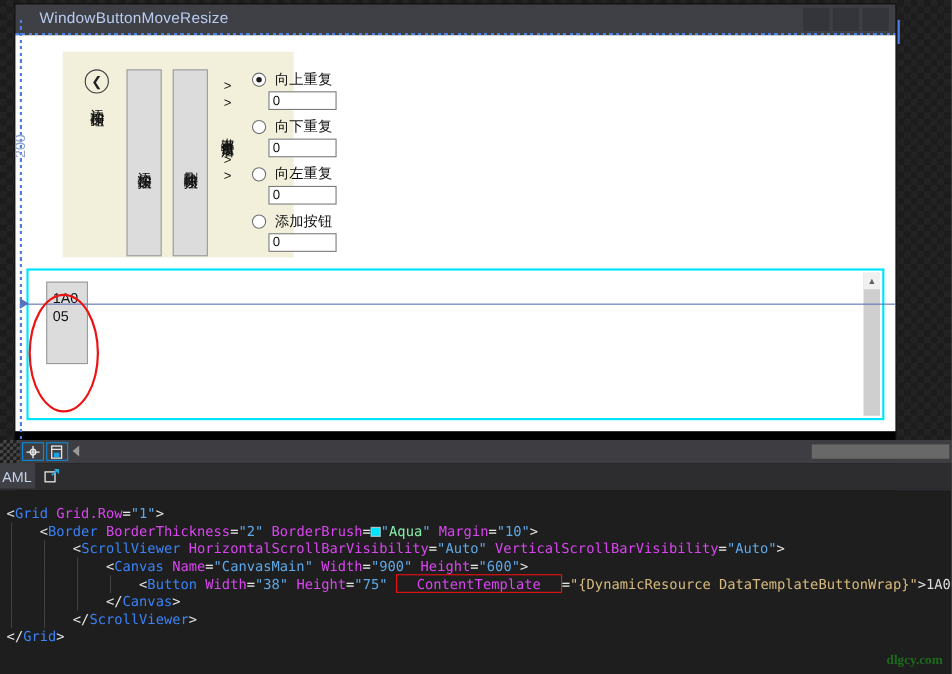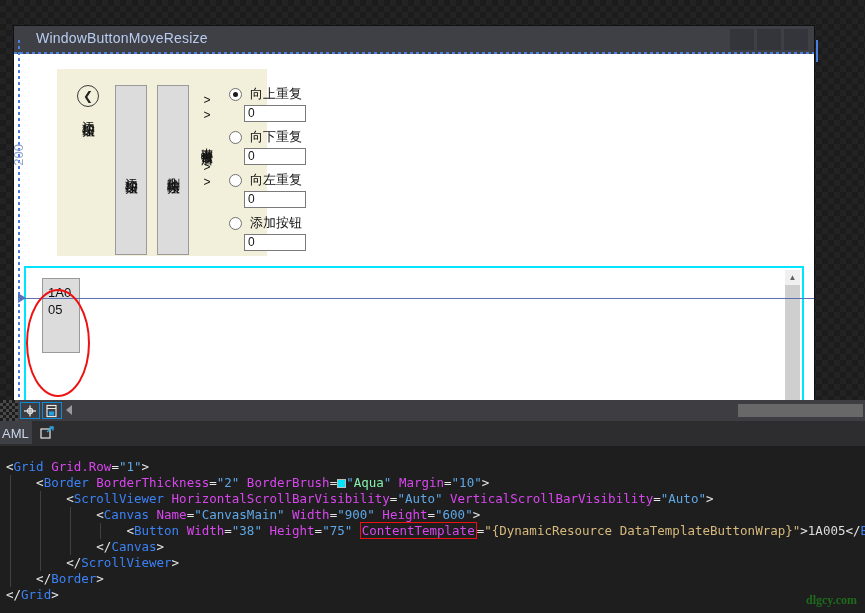--- a/index.html
+++ b/index.html
@@ -17,21 +17,21 @@
     background-color: #1c1c1c;
     background-image:
       linear-gradient(45deg, #232323 25%, transparent 25%, transparent 75%, #232323 75%),
       linear-gradient(45deg, #232323 25%, transparent 25%, transparent 75%, #232323 75%);
     background-size: 12px 12px;
     background-position: 0 0, 6px 6px;
   }
 
   
   .preview-window {
-    position: absolute; left: 14px; top: 26px; width: 800px; height: 452px;
+    position: absolute; left: 14px; top: 4px; width: 800px; height: 452px;
     background: #000000;
     box-shadow: 0 0 0 1px #111;
   }
   .preview-titlebar {
     position: absolute; left: 0; top: 0; width: 100%; height: 28px;
     background: #3f3f46;
   }
   .preview-title {
     position: absolute; left: 22px; top: 4px;
     color: #b9cdf0; font-size: 14px; letter-spacing: .2px;
@@ -226,21 +226,21 @@
   .tok-txt  { color: #dcdcdc; }
   .guide-ind {
     position: absolute; top: 0; width: 1px; height: 16px; background: #404040;
   }
   .aqua-swatch {
     display: inline-block; width: 9px; height: 9px; background: #00e5ff;
     border: 1px solid #bbb; box-sizing: border-box; vertical-align: -1px;
   }
   .aqua-link { color: #86efac; }
   .redbox {
-    border: 1.5px solid #ee1111; padding: 0 1px; box-sizing: border-box;
+    border: 1.5px solid #ee1111; padding: 0 18px; box-sizing: border-box;
   }
   .watermark {
     position: absolute; right: 8px; bottom: 5px;
     color: #1d6b1d; font-size: 12px; font-weight: bold;
     font-family: Liberation Serif, serif;
   }
 </style>
 </head>
 <body>
 
@@ -359,18 +359,17 @@
   <div class="tab-underline"></div>
 
   <div class="editor">
       <div class="code-line"><span class="tok-pn">&lt;</span><span class="tok-el">Grid</span><span class="tok-txt"> </span><span class="tok-attr">Grid.Row</span><span class="tok-pn">=</span><span class="tok-val">"1"</span><span class="tok-pn">&gt;</span></div>
       <div class="code-line"><span class="guide-ind" style="left: 10px;"></span>    <span class="tok-pn">&lt;</span><span class="tok-el">Border</span><span class="tok-txt"> </span><span class="tok-attr">BorderThickness</span><span class="tok-pn">=</span><span class="tok-val">"2"</span><span class="tok-txt"> </span><span class="tok-attr">BorderBrush</span><span class="tok-pn">=</span><span class="aqua-swatch"></span><span class="tok-val">"</span><span class="aqua-link">Aqua</span><span class="tok-val">"</span><span class="tok-txt"> </span><span class="tok-attr">Margin</span><span class="tok-pn">=</span><span class="tok-val">"10"</span><span class="tok-pn">&gt;</span></div>
       <div class="code-line"><span class="guide-ind" style="left: 10px;"></span><span class="guide-ind" style="left: 40px;"></span>        <span class="tok-pn">&lt;</span><span class="tok-el">ScrollViewer</span><span class="tok-txt"> </span><span class="tok-attr">HorizontalScrollBarVisibility</span><span class="tok-pn">=</span><span class="tok-val">"Auto"</span><span class="tok-txt"> </span><span class="tok-attr">VerticalScrollBarVisibility</span><span class="tok-pn">=</span><span class="tok-val">"Auto"</span><span class="tok-pn">&gt;</span></div>
       <div class="code-line"><span class="guide-ind" style="left: 10px;"></span><span class="guide-ind" style="left: 40px;"></span><span class="guide-ind" style="left: 70px;"></span>            <span class="tok-pn">&lt;</span><span class="tok-el">Canvas</span><span class="tok-txt"> </span><span class="tok-attr">Name</span><span class="tok-pn">=</span><span class="tok-val">"CanvasMain"</span><span class="tok-txt"> </span><span class="tok-attr">Width</span><span class="tok-pn">=</span><span class="tok-val">"900"</span><span class="tok-txt"> </span><span class="tok-attr">Height</span><span class="tok-pn">=</span><span class="tok-val">"600"</span><span class="tok-pn">&gt;</span></div>
       <div class="code-line"><span class="guide-ind" style="left: 10px;"></span><span class="guide-ind" style="left: 40px;"></span><span class="guide-ind" style="left: 70px;"></span><span class="guide-ind" style="left: 100px;"></span>                <span class="tok-pn">&lt;</span><span class="tok-el">Button</span><span class="tok-txt"> </span><span class="tok-attr">Width</span><span class="tok-pn">=</span><span class="tok-val">"38"</span><span class="tok-txt"> </span><span class="tok-attr">Height</span><span class="tok-pn">=</span><span class="tok-val">"75"</span><span class="tok-txt"> </span><span class="tok-attr redbox">ContentTemplate</span><span class="tok-pn">=</span><span class="tok-res">"{DynamicResource </span><span class="tok-res">DataTemplateButtonWrap}"</span><span class="tok-pn">&gt;</span><span class="tok-txt">1A005</span><span class="tok-pn">&lt;/</span><span class="tok-el">Button</span></div>
       <div class="code-line"><span class="guide-ind" style="left: 10px;"></span><span class="guide-ind" style="left: 40px;"></span><span class="guide-ind" style="left: 70px;"></span>            <span class="tok-pn">&lt;/</span><span class="tok-el">Canvas</span><span class="tok-pn">&gt;</span></div>
       <div class="code-line"><span class="guide-ind" style="left: 10px;"></span><span class="guide-ind" style="left: 40px;"></span>        <span class="tok-pn">&lt;/</span><span class="tok-el">ScrollViewer</span><span class="tok-pn">&gt;</span></div>
-      <div class="code-line"><span class="guide-ind" style="left: 10px;"></span>    <span class="tok-pn">&lt;/</span><span class="tok-el">Border</span><span class="tok-pn">&gt;</span></div>
       <div class="code-line"><span class="tok-pn">&lt;/</span><span class="tok-el">Grid</span><span class="tok-pn">&gt;</span></div>
     </div>
 
   <div class="watermark">dlgcy.com</div>
 </div>
 
 </body></html>

